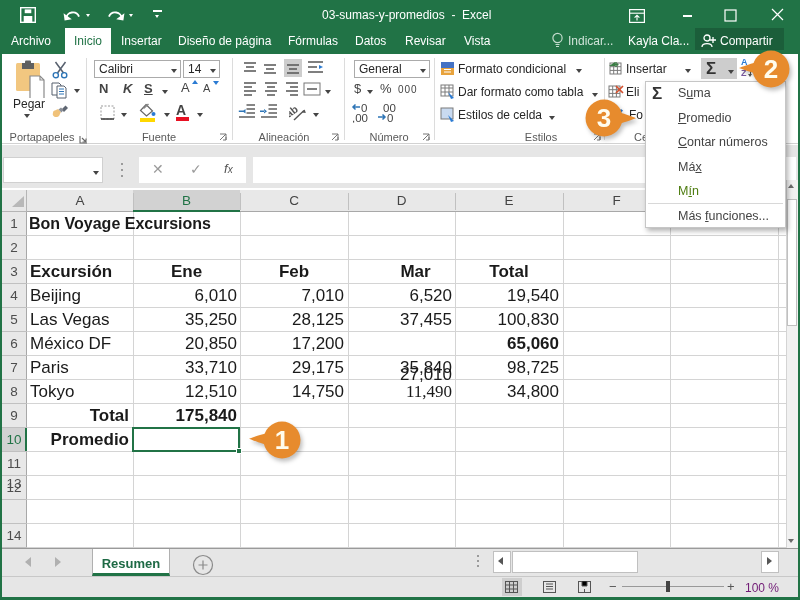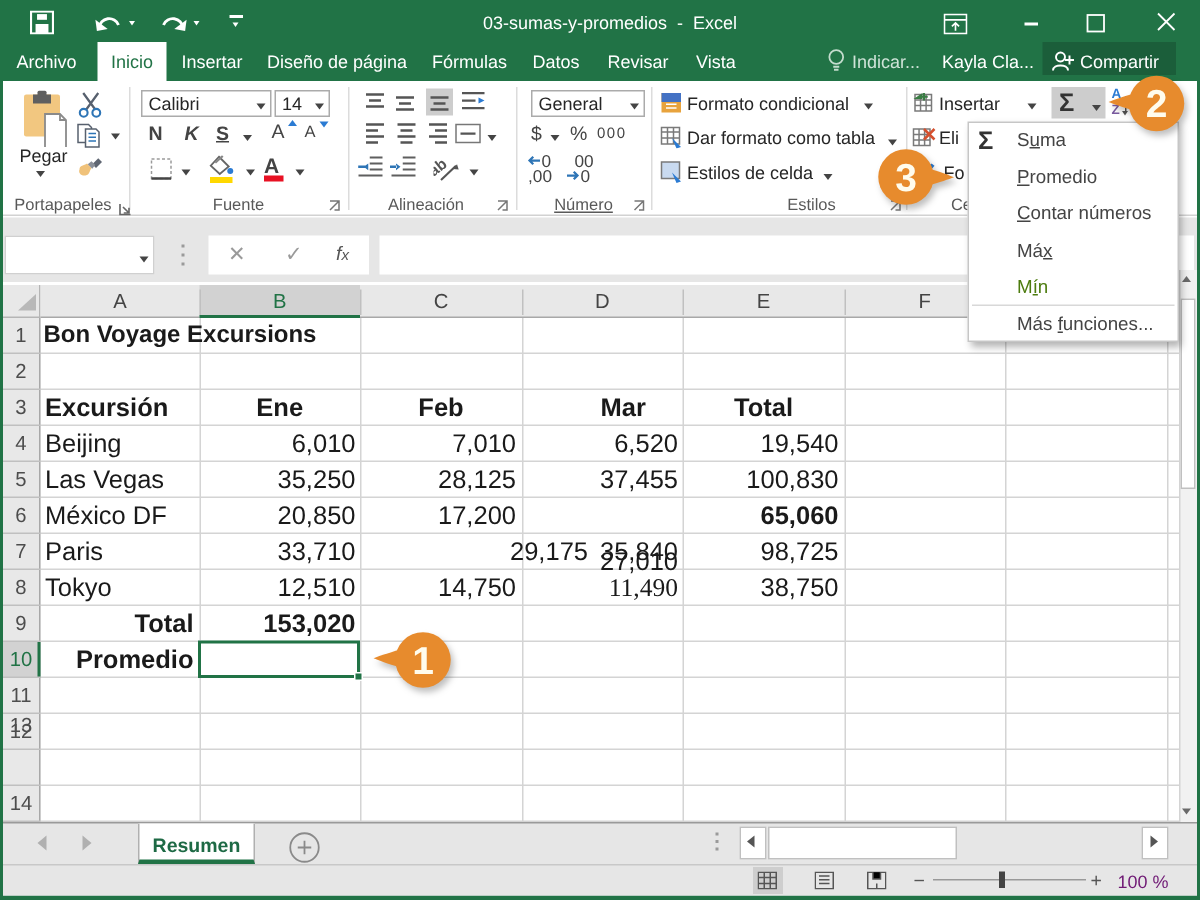--- a/index.html
+++ b/index.html
@@ -223,21 +223,21 @@
 <svg class="abs" style="left:351px;top:101px;" width="19" height="22" viewBox="0 0 19 22">
   <path d="M2 6 L9 6 M4.5 3.5 L2 6 L4.5 8.5" stroke="#2e75b6" stroke-width="1.5" fill="none"></path>
   <text x="10" y="10.5" font-size="11.5" fill="#444">0</text>
   <text x="1" y="20.5" font-size="11.5" fill="#444">,00</text>
 </svg>
 <svg class="abs" style="left:377px;top:101px;" width="21" height="22" viewBox="0 0 21 22">
   <text x="6" y="10.5" font-size="11.5" fill="#444">00</text>
   <path d="M1 16 L8 16 M5.5 13.5 L8 16 L5.5 18.5" stroke="#2e75b6" stroke-width="1.5" fill="none"></path>
   <text x="10" y="20.5" font-size="11.5" fill="#444">0</text>
 </svg>
-<div class="abs grp" style="left:344px;top:131px;width:90px;text-decoration:underline;">Número</div>
+<div class="abs grp" style="left:344px;top:131px;width:90px;">Número</div>
 <svg class="abs" style="left:421px;top:132px;" width="10" height="10" viewBox="0 0 10 10">
   <path d="M2 2 L8 2 L8 8 M8 2 L2 8 M5 8 L8 8 L8 5" stroke="#777" fill="none"></path>
 </svg>
 
 <svg class="abs" style="left:440px;top:61px;" width="15" height="15" viewBox="0 0 15 15">
   <rect x="1" y="1" width="13" height="13" fill="#e8a33d"></rect>
   <rect x="1" y="1" width="13" height="6" fill="#4472c4"></rect>
   <path d="M4 11 L11 11 M4 8.5 L11 8.5" stroke="#fff" stroke-width="1"></path>
 </svg>
 <div class="abs rbt" style="left:458px;top:62px;">Formato condicional</div>
@@ -396,30 +396,30 @@
 <div class="abs cell num" style="left:240px;top:308px;width:104px;">28,125</div>
 <div class="abs cell num" style="left:348px;top:308px;width:104px;">37,455</div>
 <div class="abs cell num" style="left:455px;top:308px;width:104px;">100,830</div>
 <div class="abs cell" style="left:30px;top:332px;">México DF</div>
 <div class="abs cell num" style="left:133px;top:332px;width:104px;">20,850</div>
 <div class="abs cell num" style="left:240px;top:332px;width:104px;">17,200</div>
 <div class="abs cell num" style="left:348px;top:332px;width:104px;margin-top:31px;">27,010</div>
 <div class="abs cell num" style="left:455px;top:332px;width:104px;font-weight:bold;">65,060</div>
 <div class="abs cell" style="left:30px;top:356px;">Paris</div>
 <div class="abs cell num" style="left:133px;top:356px;width:104px;">33,710</div>
-<div class="abs cell num" style="left:240px;top:356px;width:104px;margin-left:48px;">29,175</div>
+<div class="abs cell num" style="left:240px;top:356px;width:104px;">29,175</div>
 <div class="abs cell num" style="left:348px;top:356px;width:104px;">35,840</div>
 <div class="abs cell num" style="left:455px;top:356px;width:104px;">98,725</div>
 <div class="abs cell" style="left:30px;top:380px;">Tokyo</div>
 <div class="abs cell num" style="left:133px;top:380px;width:104px;">12,510</div>
 <div class="abs cell num" style="left:240px;top:380px;width:104px;">14,750</div>
 <div class="abs cell num" style="left:348px;top:380px;width:104px;font-family:Liberation Serif, serif;">11,490</div>
-<div class="abs cell num" style="left:455px;top:380px;width:104px;">38,750</div>
+<div class="abs cell num" style="left:455px;top:380px;width:104px;">34,800</div>
 <div class="abs cell b num" style="left:31px;top:404px;width:98px;">Total</div>
-<div class="abs cell b num" style="left:133px;top:404px;width:104px;">153,020</div>
+<div class="abs cell b num" style="left:133px;top:404px;width:104px;">175,840</div>
 <div class="abs cell b num" style="left:31px;top:428px;width:98px;">Promedio</div>
 
 <div class="abs" style="left:132px;top:427px;width:108px;height:25px;border:2px solid #217346;background:#fff;"></div>
 <div class="abs" style="left:236px;top:448px;width:6px;height:6px;background:#217346;border:1px solid #fff;"></div>
 
 <div class="abs" style="left:786px;top:180px;width:12px;height:368px;background:#f1f1f1;border-left:1px solid #d4d4d4;"></div>
 <div class="abs" style="left:788px;top:184px;width:0;height:0;border-left:3.5px solid transparent;border-right:3.5px solid transparent;border-bottom:4.5px solid #6a6a6a;"></div>
 <div class="abs" style="left:787px;top:199px;width:10px;height:127px;background:#fff;border:1px solid #c0c0c0;"></div>
 <div class="abs" style="left:788px;top:539px;width:0;height:0;border-left:3.5px solid transparent;border-right:3.5px solid transparent;border-top:4.5px solid #6a6a6a;"></div>
 

